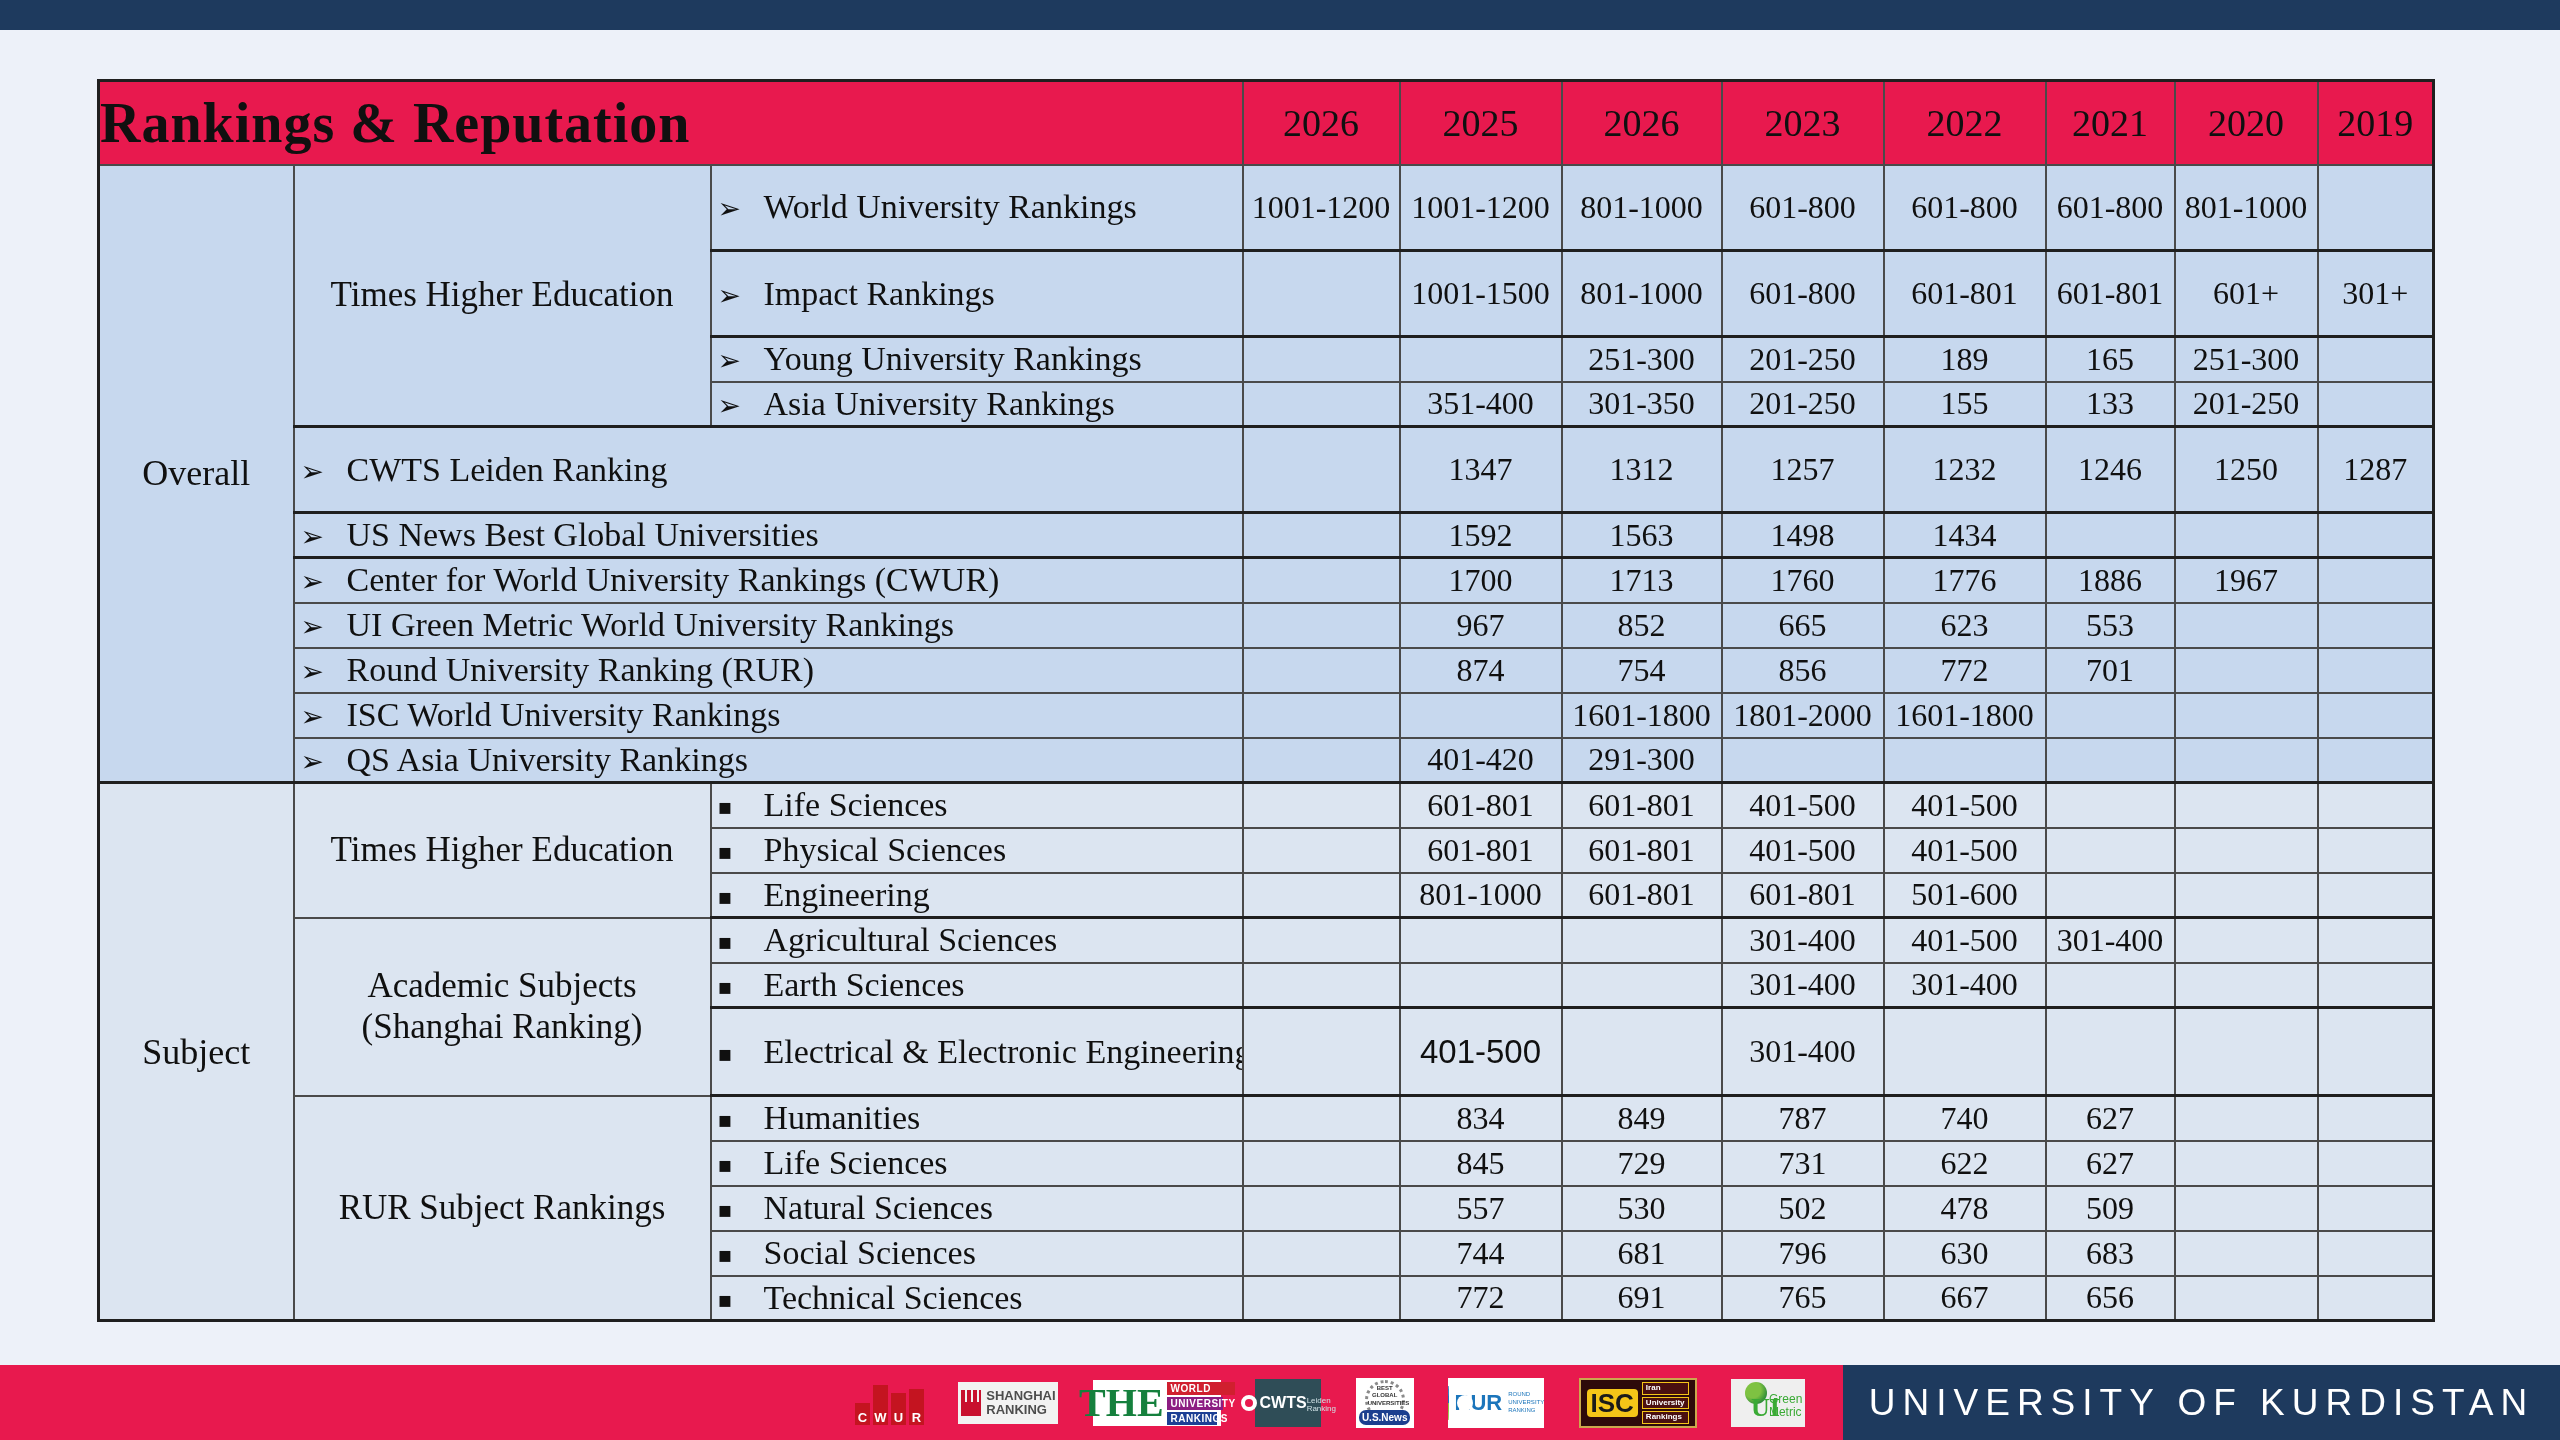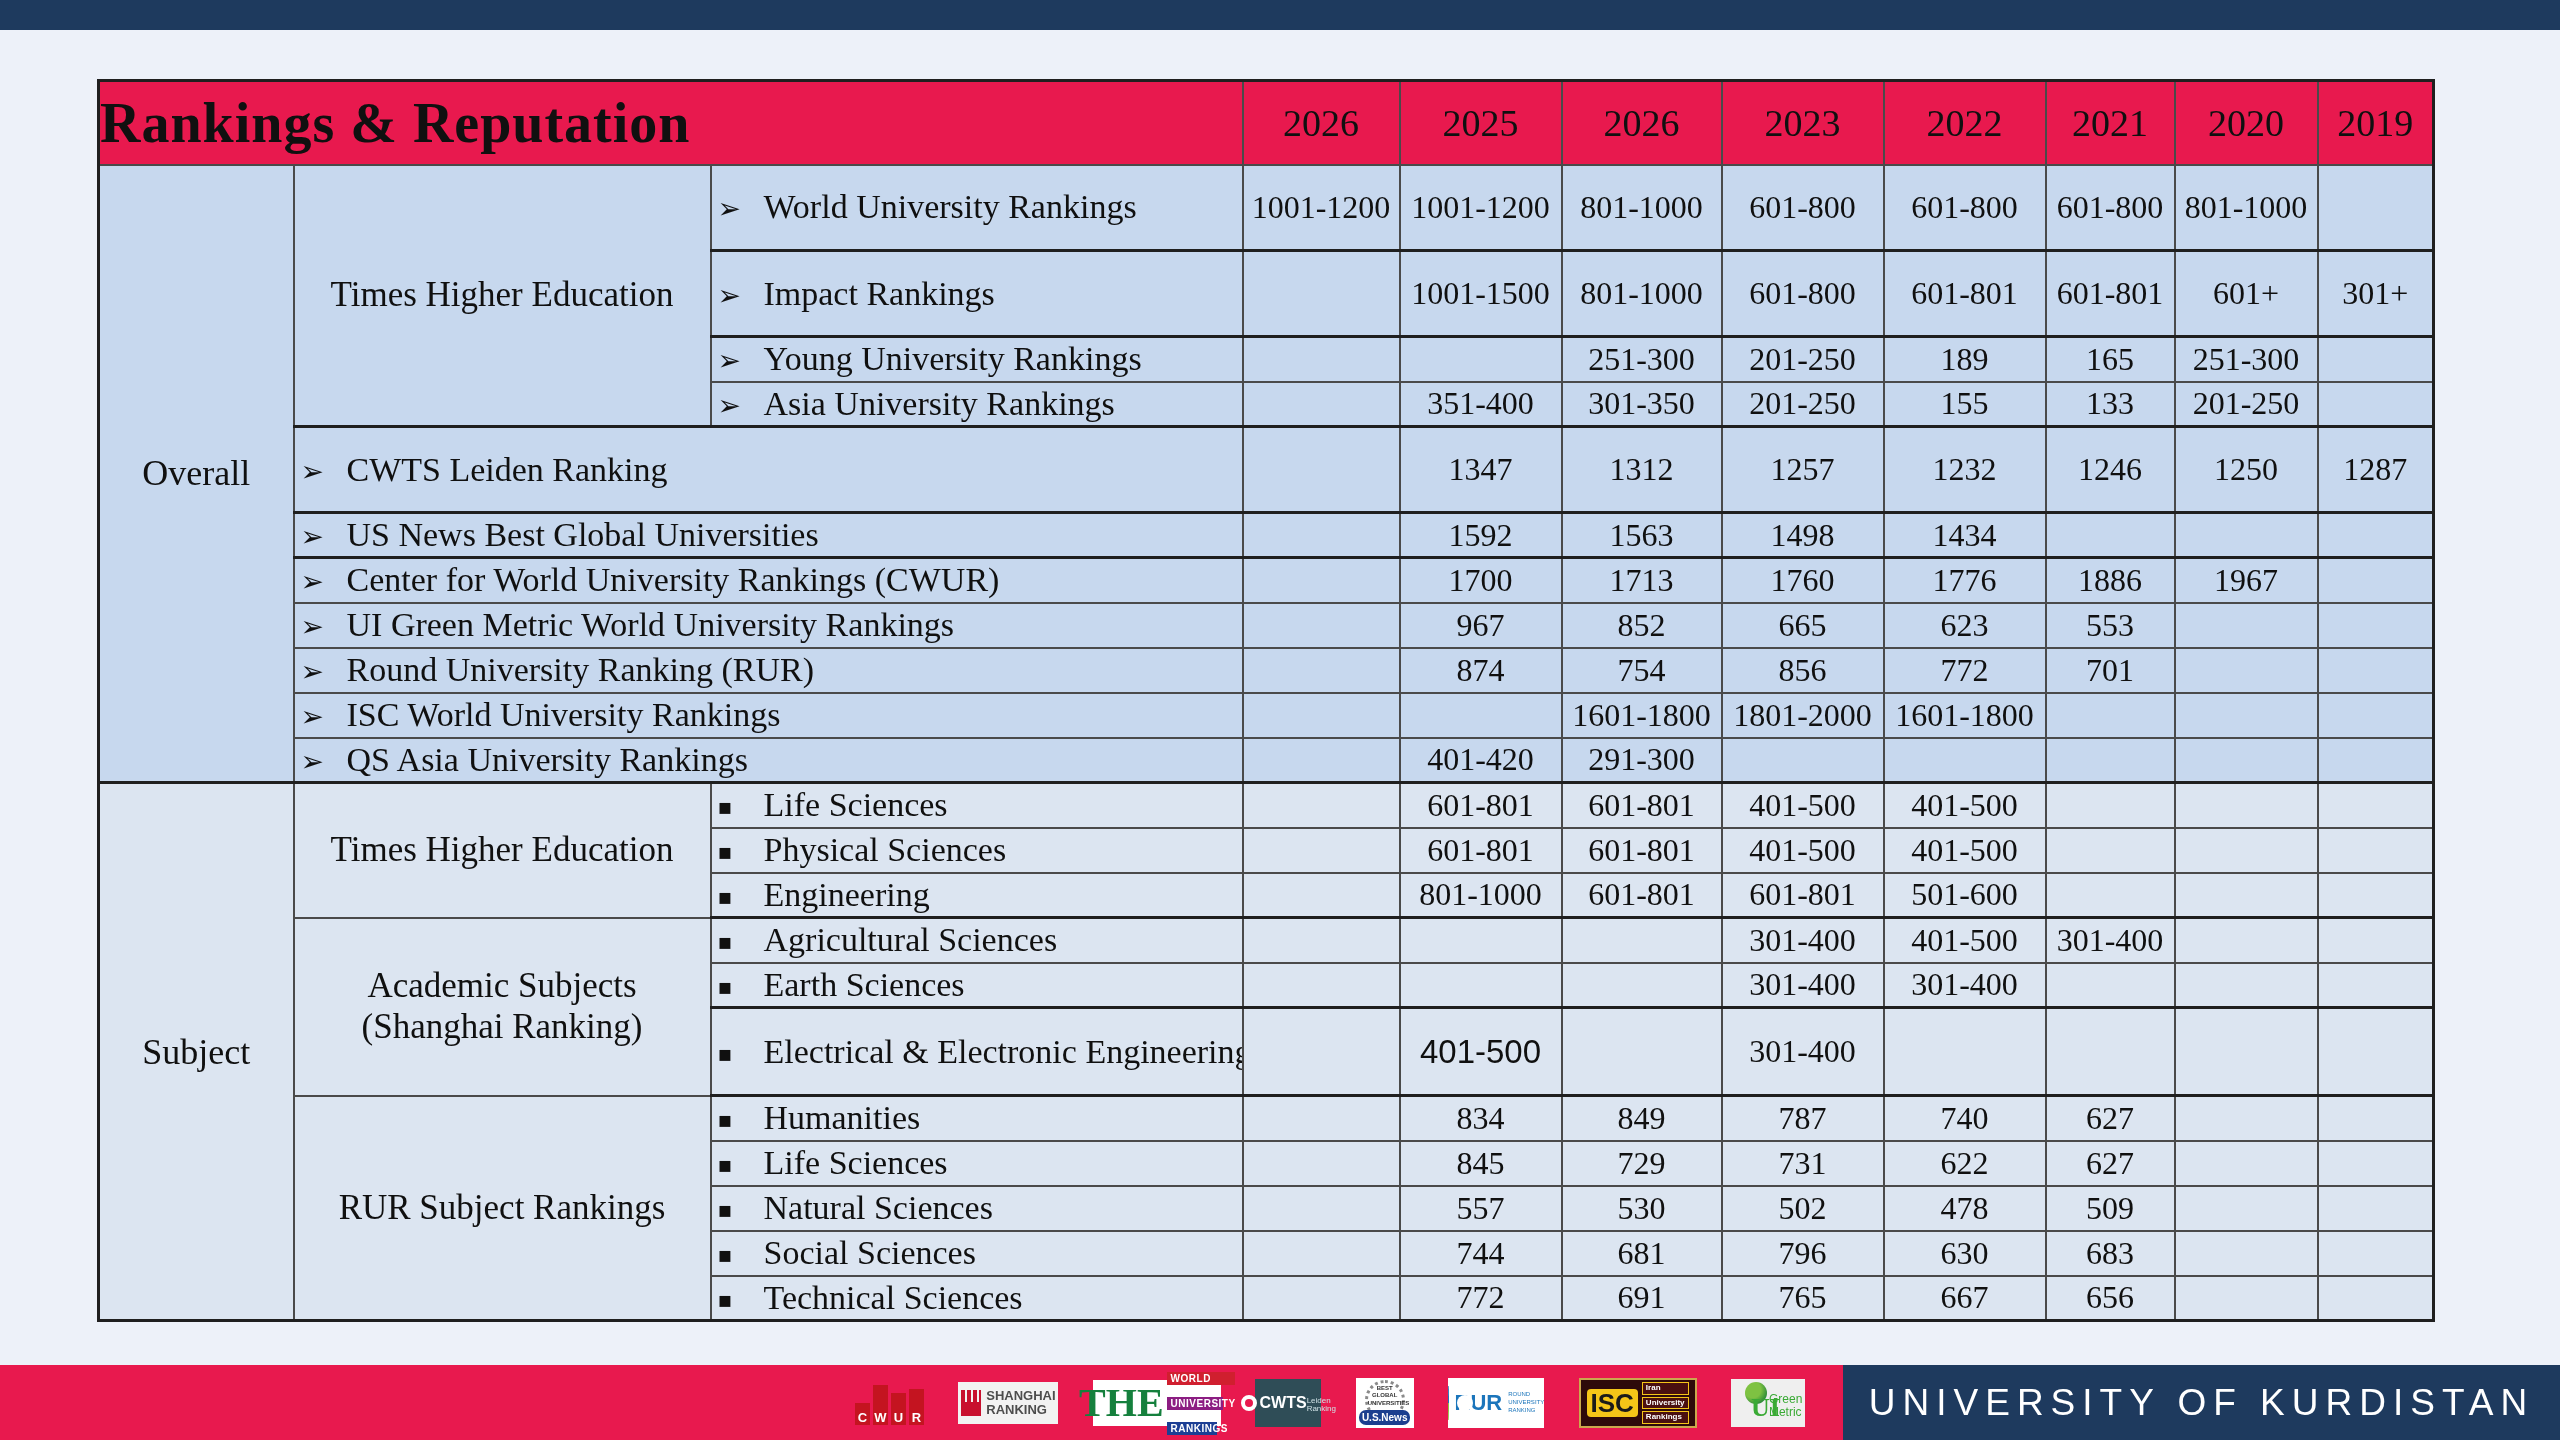--- a/index.html
+++ b/index.html
@@ -84,21 +84,21 @@
     display:flex;align-items:flex-end;justify-content:center;width:15px;
   }
   .cwur i.l1{height:22px;}.cwur i.l2{height:40px;}.cwur i.l3{height:32px;}.cwur i.l4{height:36px;}
   
   .shang{background:#f2f2f2;width:100px;height:42px;gap:5px;}
   .shang .sicon{width:20px;height:26px;background:linear-gradient(to top,#c8102e 55%,transparent 55%),repeating-linear-gradient(to right,#c8102e 0 4px,#f2f2f2 4px 6px);}
   .shang .stxt{font-family:"Liberation Sans",sans-serif;font-weight:bold;color:#4d4d4d;font-size:13px;line-height:1.05;}
   
   .the{background:#ffffff;width:128px;height:46px;gap:3px;}
   .the .theword{color:#15803d;font-weight:bold;font-size:40px;font-family:"Liberation Serif",serif;line-height:1;}
-  .the .thebars{display:flex;flex-direction:column;gap:12px;}
+  .the .thebars{display:flex;flex-direction:column;gap:2px;}
   .the .thebars i{
     font-style:normal;color:#fff;font-family:"Liberation Sans",sans-serif;
     font-size:10px;font-weight:bold;padding:1px 4px;line-height:1.1;letter-spacing:0.5px;
   }
   .the .thebars i:nth-child(1){background:#d01f2f;width:60px;}
   .the .thebars i:nth-child(2){background:#8c1d82;width:48px;}
   .the .thebars i:nth-child(3){background:#1c3f94;width:42px;}
   
   .cwts{background:#2f4d57;width:66px;height:48px;flex-direction:row;line-height:1;}
   .cwts .cw-top{display:flex;align-items:center;gap:3px;}

